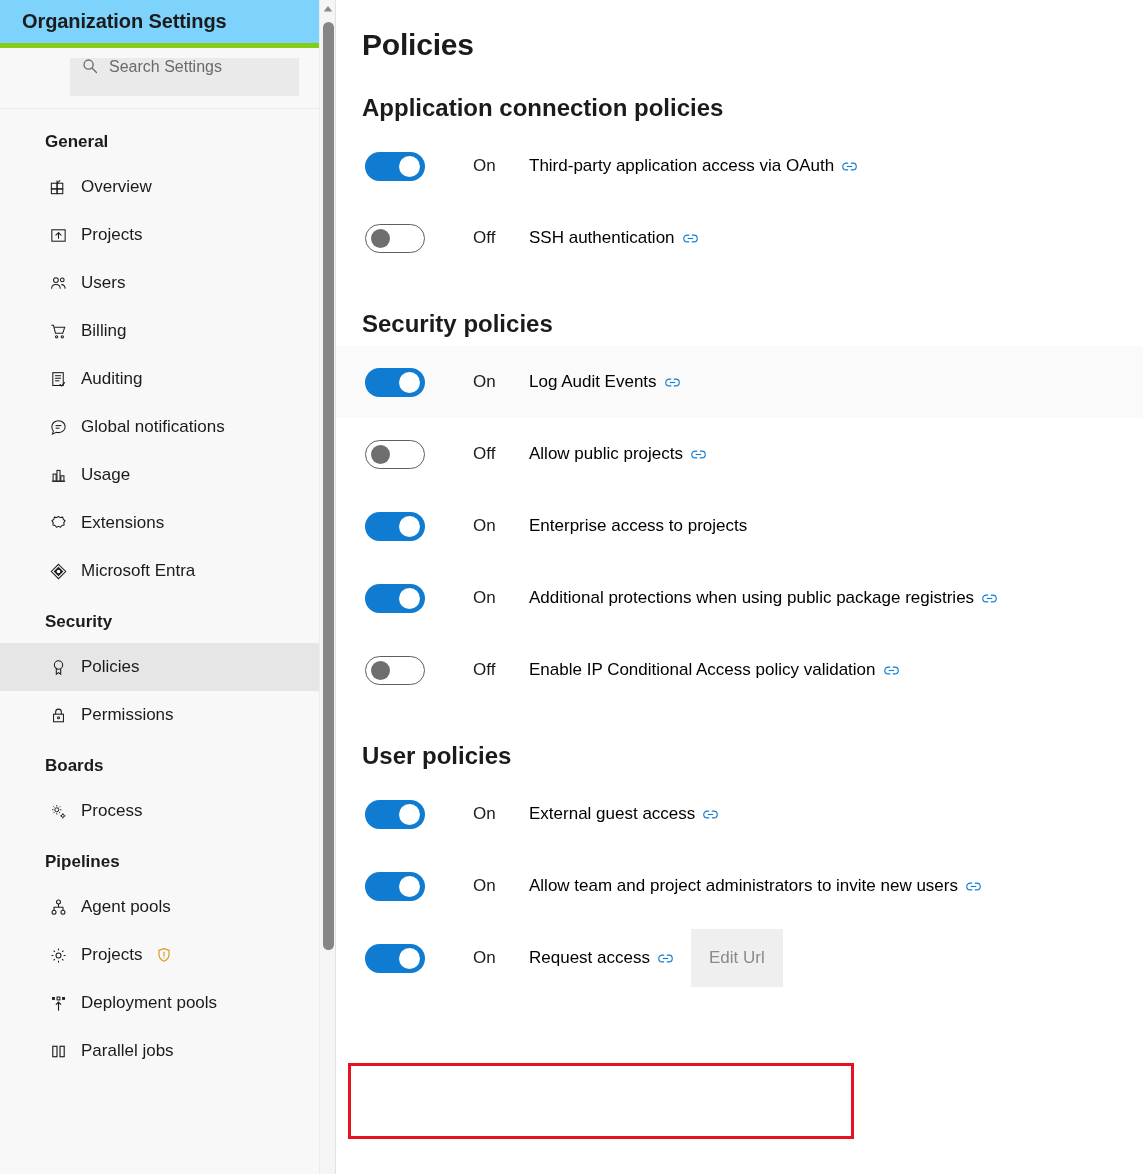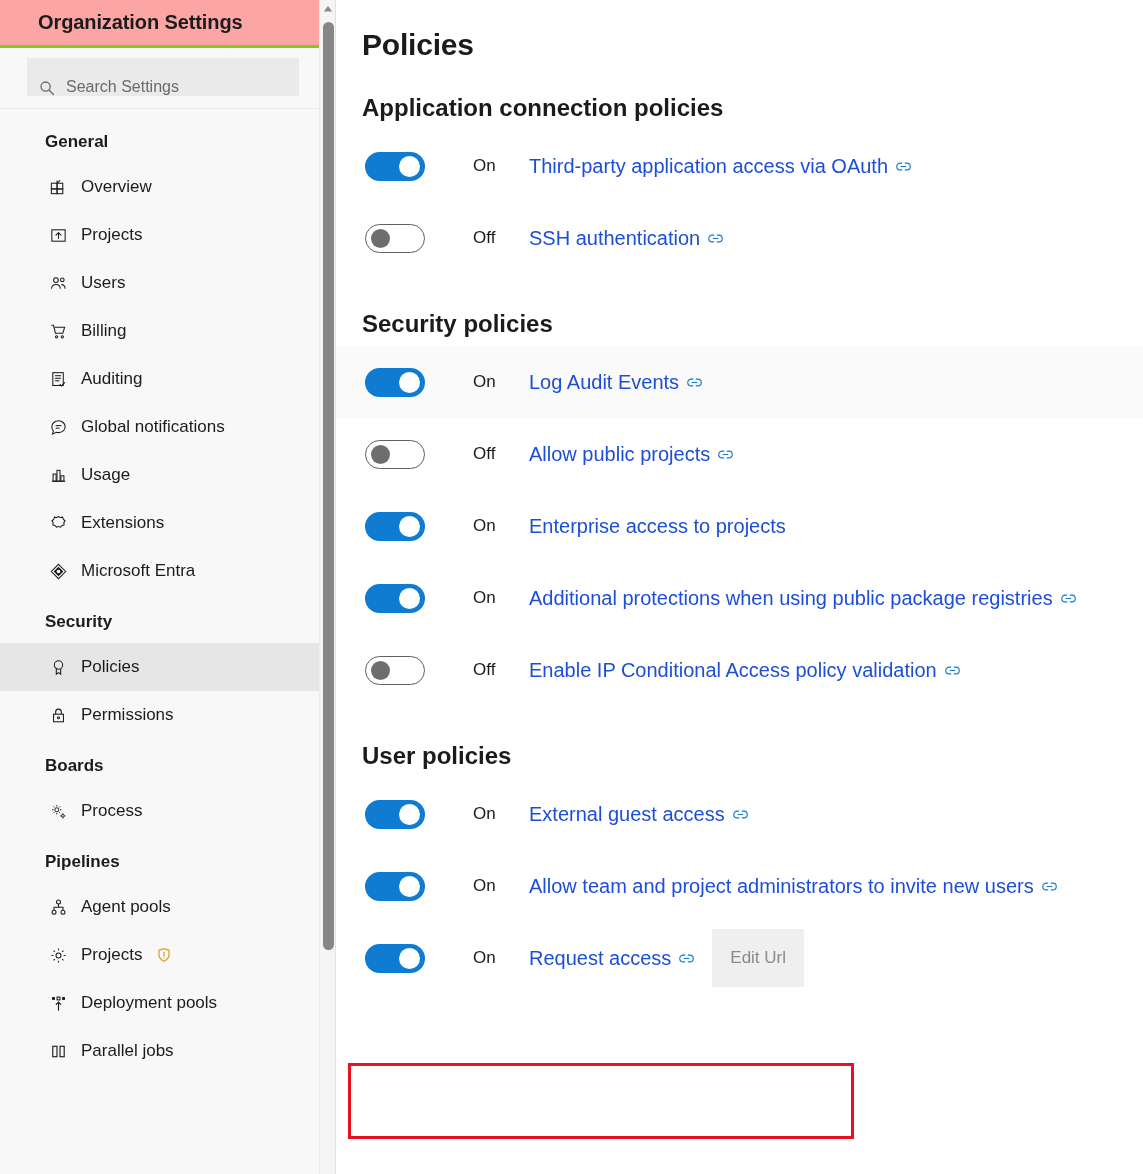--- a/index.html
+++ b/index.html
@@ -16,39 +16,40 @@
     width: 336px;
     height: 1174px;
     background: #f8f8f8;
     border-right: 1px solid #e1e1e1;
     position: relative;
     overflow: hidden;
   }
   .side-head {
     height: 48px;
     display: flex; align-items: center;
-    padding-left: 38px;
-    border-bottom: 3px solid #84cc16;
-    background: #fca5a5;
+    padding-left: 22px;
+    border-bottom: 5px solid #84cc16;
+    background: #7dd3fc;
   }
   .side-head-title {
     font-size: 20px; font-weight: bold; color: #1b1b1b;
     letter-spacing: -0.1px;
   }
   .search-wrap {
     padding: 10px 36px 12px 27px;
     border-bottom: 1px solid #eaeaea;
   }
   .search-box {
     height: 38px;
     background: #eaeaea;
-    display: flex; align-items: flex-end;
+    display: flex; align-items: flex-start;
     padding: 0 12px;
     gap: 11px;
     border: none;
+    margin-left: 43px;
   }
   .search-ico { width: 16px; height: 16px; flex: 0 0 16px; display:block; }
   .search-input {
     border: none; background: transparent; outline: none;
     font-family: "Liberation Sans", sans-serif;
     font-size: 16px; color: #333; width: 100%;
   }
   .search-input::placeholder { color: #6a6a6a; opacity: 1; }
 
   .nav { padding-top: 6px; }
@@ -126,21 +127,21 @@
     width: 19px; height: 19px; background: #6e6e6e;
     top: 4px; left: 5px;
   }
   .state-label {
     font-size: 17px; color: #1b1b1b;
     width: 72px; flex: 0 0 72px;
     padding-left: 16px;
     margin-left: 32px;
   }
   .policy-name {
-    font-size: 20px; color: #1d4ed8; white-space: nowrap;
+    font-size: 17px; color: #000000; white-space: nowrap;
   }
   .link-ico { width: 15px; height: 15px; margin-left: 8px; display:inline-block; vertical-align: -2px; }
   .policy-text-wrap { display: flex; align-items: center; }
 
   .edit-url-btn {
     margin-left: 18px;
     background: #efefef;
     border: none;
     color: #8a8a8a;
     font-family: "Liberation Sans", sans-serif;

